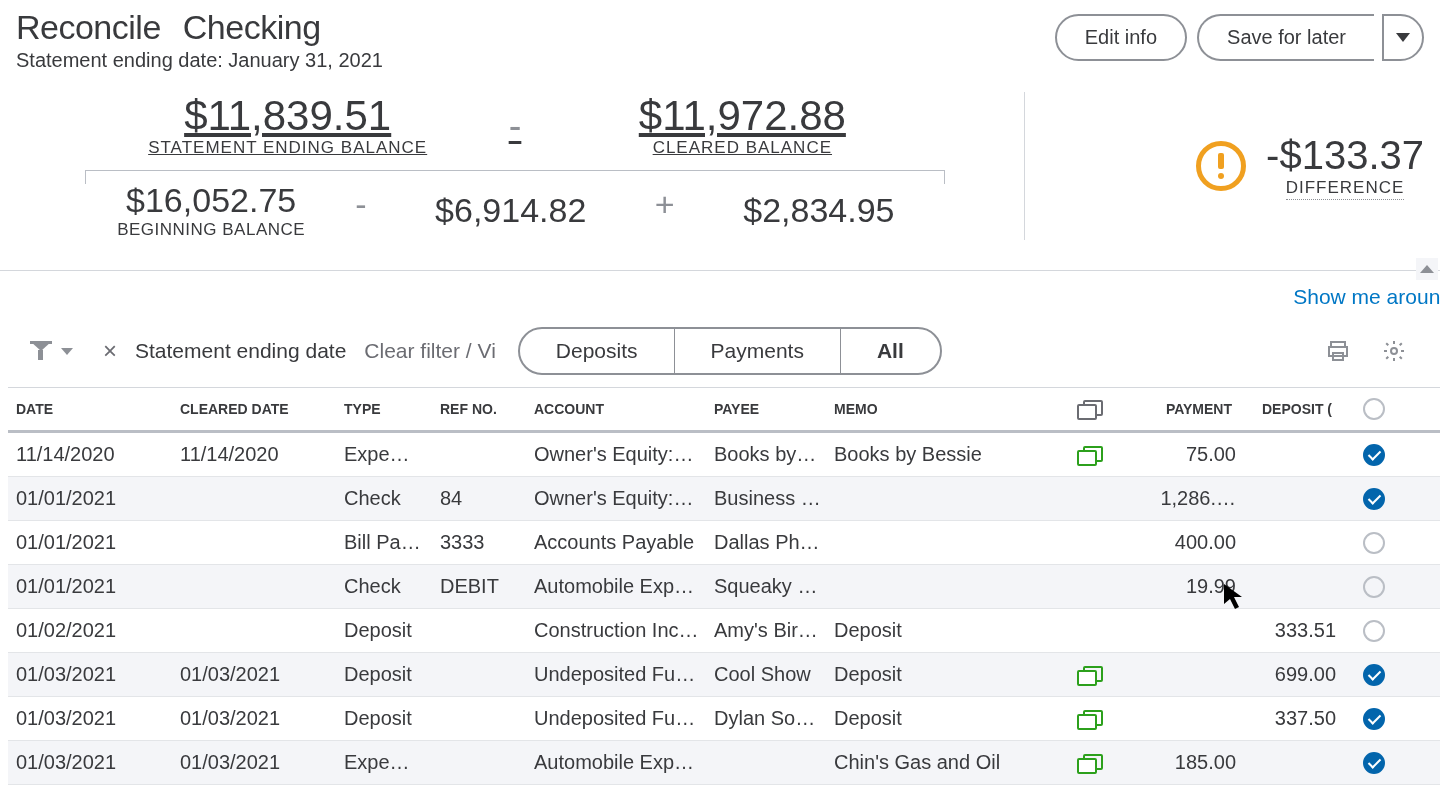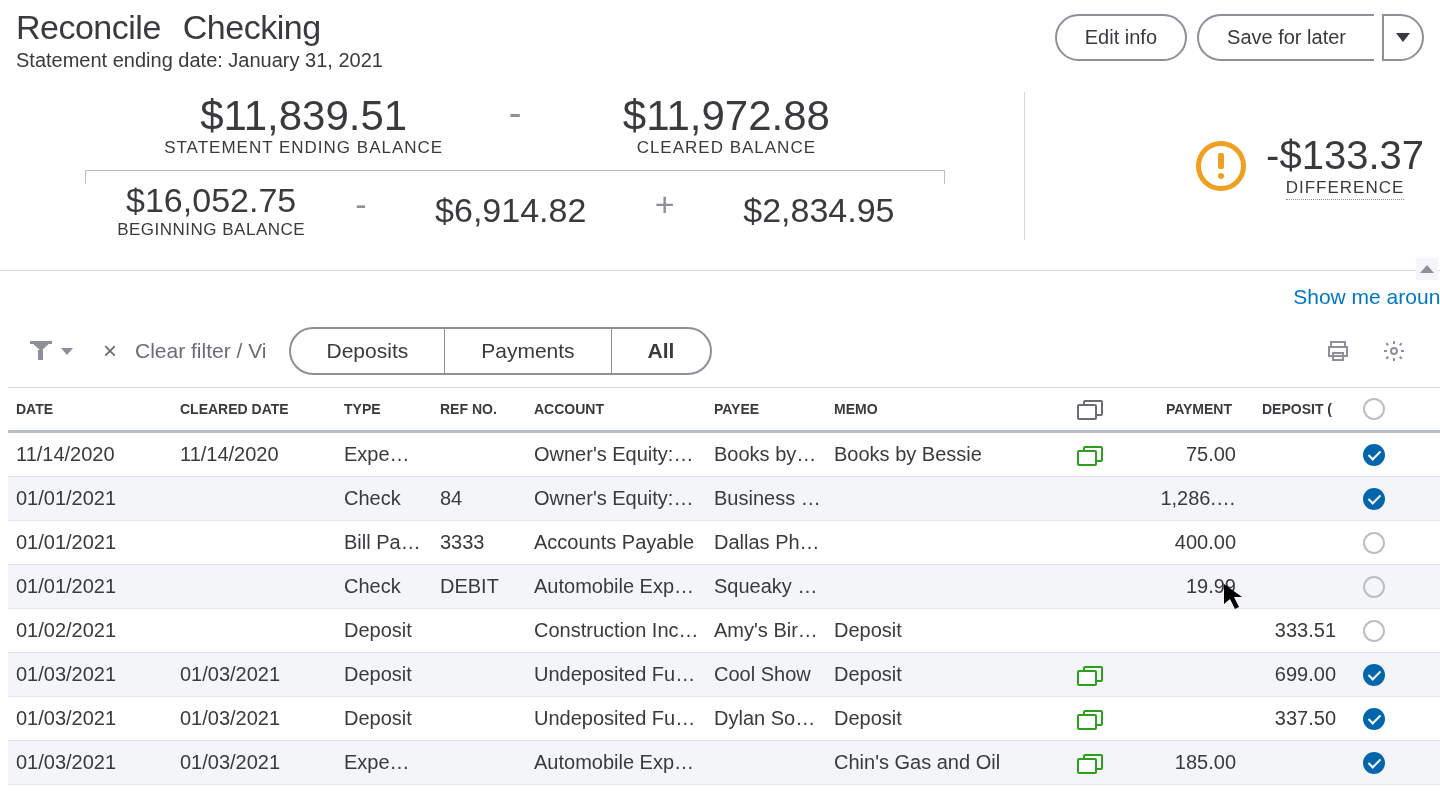--- a/index.html
+++ b/index.html
@@ -55,21 +55,21 @@
     display: flex;
     padding: 20px 16px 30px;
     position: relative;
   }
   .summary-main {
     flex: 1;
     display: flex;
     flex-direction: column;
     align-items: center;
   }
-  .summary-row-top { display: flex; align-items: flex-start; justify-content: center; gap: 0; width: 100%; }
+  .summary-row-top { display: flex; align-items: flex-end; justify-content: center; gap: 16px; width: 100%; text-decoration: underline; }
   .balance-block { text-align: center; min-width: 350px; }
   .balance-value { font-size: 42px; font-weight: 400; }
   .balance-label { font-size: 17px; letter-spacing: 1px; color: #393a3d; margin-top: -2px; }
   .minus-big { font-size: 38px; color: #8d9096; padding: 0 30px 10px; }
   .bracket-row {
     display: flex;
     align-items: center;
     justify-content: center;
     position: relative;
     width: 860px;
@@ -335,20 +335,21 @@
   </div>
 
 <div class="show-me"><a href="#">Show me around</a></div>
 
 <div class="filter-row">
   <div class="funnel-wrap">
     <div class="funnel-icon"></div>
     <div class="small-caret"></div>
   </div>
   <span class="x-close">×</span>
+  <span class="filter-text">Statement ending date</span>
   <span class="clear-link">Clear filter / Vi</span>
   <div class="seg-control">
     <div class="seg">Deposits</div>
     <div class="seg">Payments</div>
     <div class="seg active">All</div>
   </div>
   <div class="right-tools">
     <svg class="printer-icon" viewBox="0 0 24 24" fill="none" stroke="#8d9096" stroke-width="2">
         <rect x="5" y="3" width="14" height="5"></rect>
         <rect x="3" y="8" width="18" height="9"></rect>

